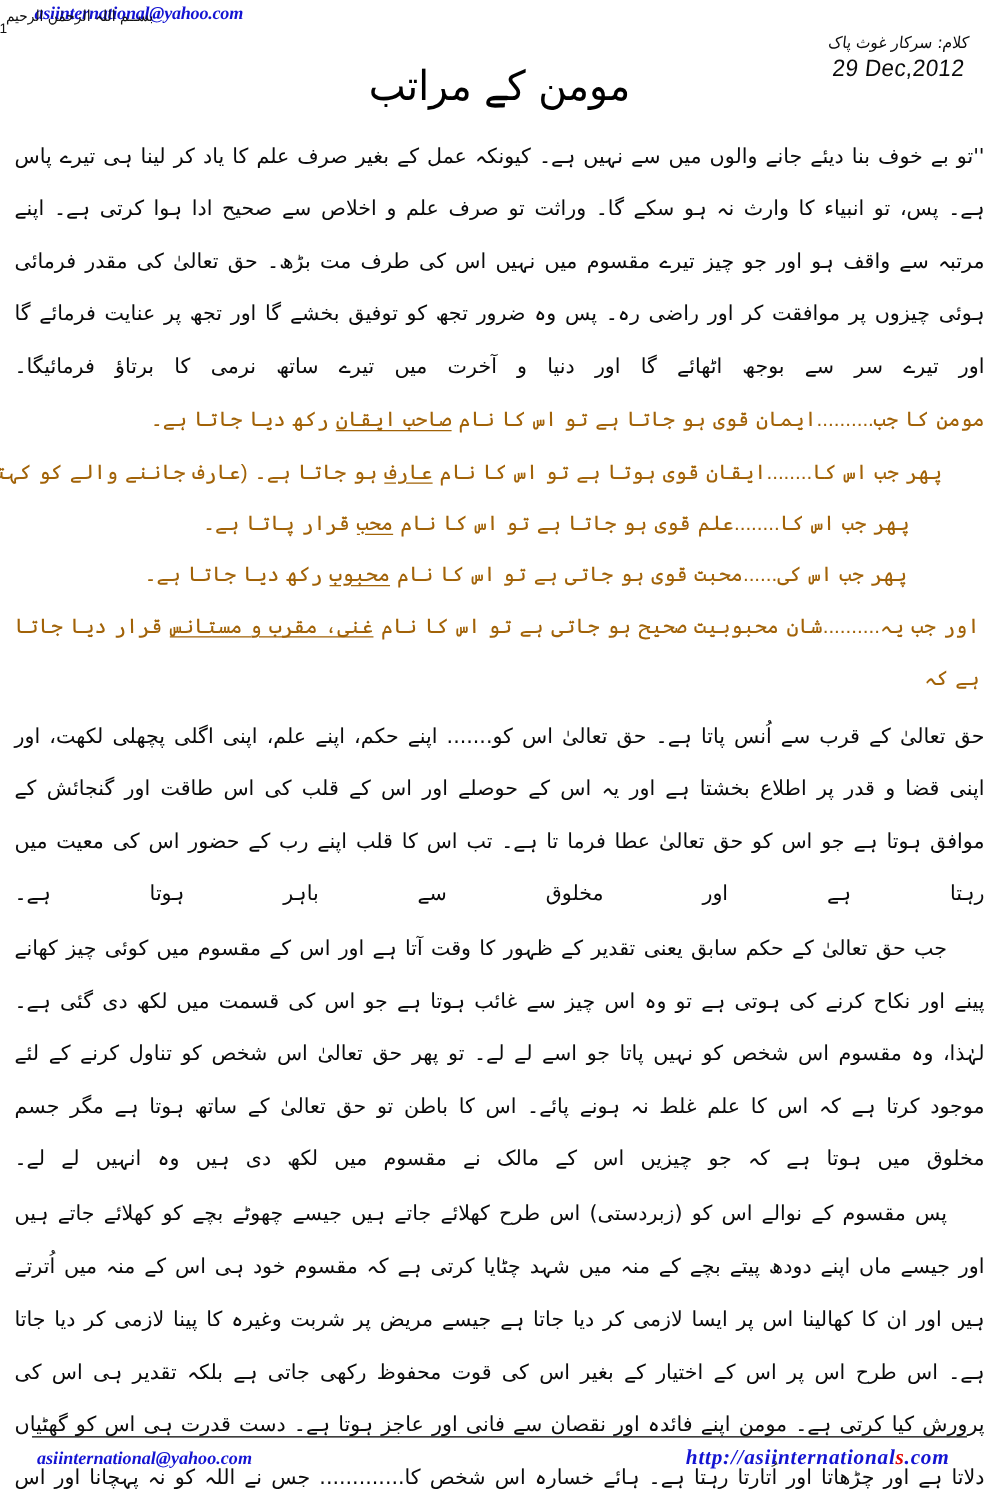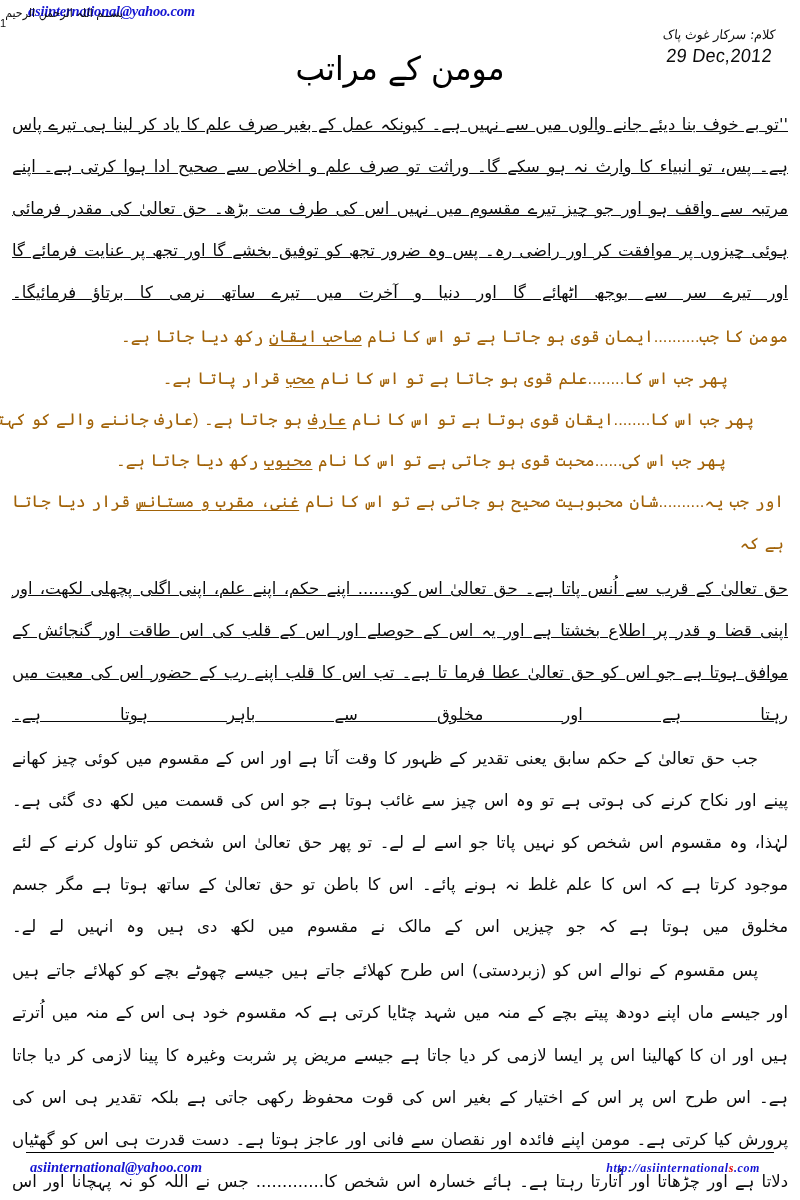--- a/index.html
+++ b/index.html
@@ -109,21 +109,21 @@
     line-height: 2.55;
     color: #0a0a0a;
     word-spacing: 1px;
   }
   .para {
     margin: 0 0 2px 0;
     text-indent: 30px;
     text-align: justify;
     text-align-last: justify;
   }
-  .para.no-indent { text-indent: 0; text-decoration: underline; }
+  .para.no-indent { text-indent: 0; }
 
   
   .rank-list {
     list-style: none;
     margin: 2px 0 4px 0;
     padding: 0;
   }
   .rank-item {
     direction: rtl;
     font-family: Liberation Sans, sans-serif;
@@ -165,21 +165,21 @@
     font-family: "Liberation Serif", "DejaVu Serif", serif;
     font-style: italic;
     font-weight: bold;
     font-size: 14.5px;
     color: #1414d2;
   }
   .footer-url {
     font-family: "Liberation Serif", "DejaVu Serif", serif;
     font-style: italic;
     font-weight: bold;
-    font-size: 12px;
+    font-size: 17px;
     color: #1414d2;
     letter-spacing: 0.6px;
     padding-right: 10px;
   }
   .footer-url .hl { color: #e00000; }
 </style>
 </head>
 <body>
 
 <div class="page">
@@ -204,29 +204,29 @@
   <div class="body-text">
 
     <p class="para no-indent">''تو بے خوف بنا دیئے جانے والوں میں سے نہیں ہے۔ کیونکہ عمل کے بغیر صرف علم کا یاد کر لینا ہی تیرے پاس ہے۔ پس، تو انبیاء کا وارث نہ ہو سکے گا۔ وراثت تو صرف علم و اخلاص سے صحیح ادا ہوا کرتی ہے۔ اپنے مرتبہ سے واقف ہو اور جو چیز تیرے مقسوم میں نہیں اس کی طرف مت بڑھ۔ حق تعالیٰ کی مقدر فرمائی ہوئی چیزوں پر موافقت کر اور راضی رہ۔ پس وہ ضرور تجھ کو توفیق بخشے گا اور تجھ پر عنایت فرمائے گا اور تیرے سر سے بوجھ اٹھائے گا اور دنیا و آخرت میں تیرے ساتھ نرمی کا برتاؤ فرمائیگا۔</p>
 
     <ul class="rank-list">
       <li class="rank-item i0">
         <span>مومن کا جب</span><span>..........</span><span>ایمان قوی ہو جاتا ہے تو اس کا نام</span>
         <span class="term">صاحب ایقان</span>
         <span>رکھ دیا جاتا ہے۔</span>
       </li>
+      <li class="rank-item i1">
+        <span>پھر جب اس کا</span><span>........</span><span>ایقان قوی ہوتا ہے تو اس کا نام</span>
+        <span class="term">عارف</span>
+        <span>ہو جاتا ہے۔ (عارف جاننے والے کو کہتے ہیں)۔</span>
+      </li>
       <li class="rank-item i2">
         <span>پھر جب اس کا</span><span>........</span><span>علم قوی ہو جاتا ہے تو اس کا نام</span>
         <span class="term">محب</span>
         <span>قرار پاتا ہے۔</span>
-      </li>
-      <li class="rank-item i1">
-        <span>پھر جب اس کا</span><span>........</span><span>ایقان قوی ہوتا ہے تو اس کا نام</span>
-        <span class="term">عارف</span>
-        <span>ہو جاتا ہے۔ (عارف جاننے والے کو کہتے ہیں)۔</span>
       </li>
       <li class="rank-item i3">
         <span>پھر جب اس کی</span><span>......</span><span>محبت قوی ہو جاتی ہے تو اس کا نام</span>
         <span class="term">محبوب</span>
         <span>رکھ دیا جاتا ہے۔</span>
       </li>
       <li class="rank-item i4">
         <span>اور جب یہ</span><span>..........</span><span>شان محبوبیت صحیح ہو جاتی ہے تو اس کا نام</span>
         <span class="term">غنی، مقرب و مستانس</span>
         <span>قرار دیا جاتا ہے کہ</span>

